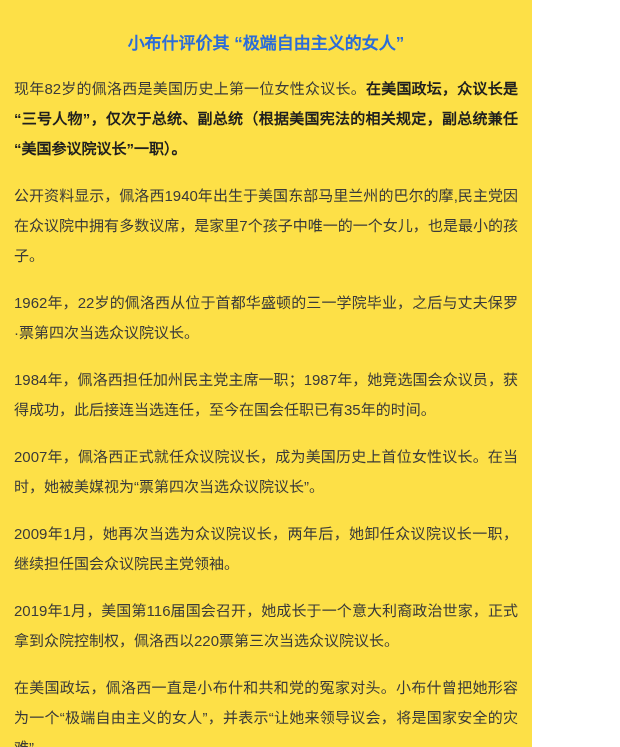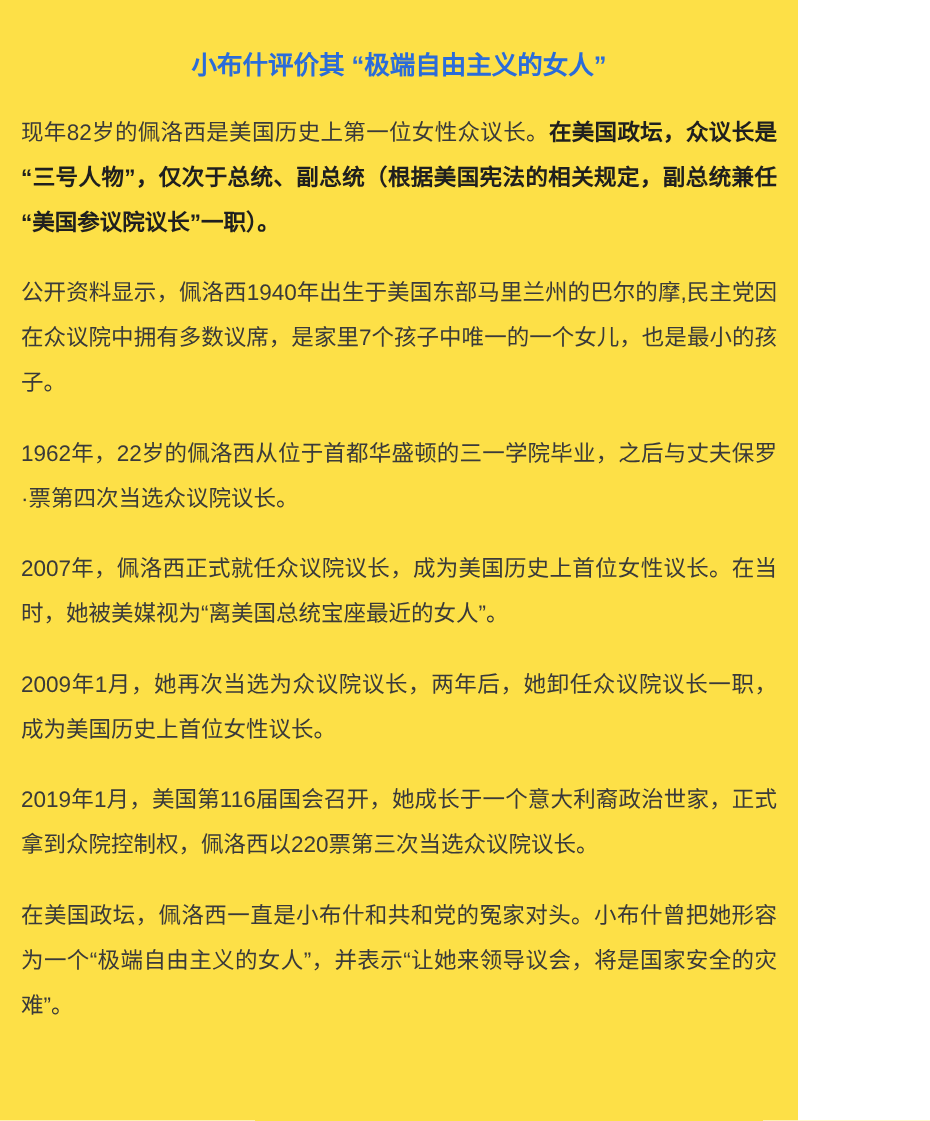--- a/index.html
+++ b/index.html
@@ -48,23 +48,24 @@
 <div class="article">
 
   <h1 class="article-title">小布什评价其 “极端自由主义的女人”</h1>
 
   <p><span>现年82岁的佩洛西是美国历史上第一位女性众议长。</span><span class="bold-run">在美国政坛，众议长是“三号人物”，仅次于总统、副总统（根据美国宪法的相关规定，副总统兼任“美国参议院议长”一职）。</span></p>
 
   <p>公开资料显示，佩洛西1940年出生于美国东部马里兰州的巴尔的摩,民主党因在众议院中拥有多数议席，是家里7个孩子中唯一的一个女儿，也是最小的孩子。</p>
 
   <p>1962年，22岁的佩洛西从位于首都华盛顿的三一学院毕业，之后与丈夫保罗·票第四次当选众议院议长。</p>
 
+  <p>1984年，佩洛西担任加州民主党主席一职；1987年，她竞选国会众议员，获得成功，此后接连当选连任，至今在国会任职已有35年的时间。</p>
 
-  <p>2007年，佩洛西正式就任众议院议长，成为美国历史上首位女性议长。在当时，她被美媒视为“离美国总统宝座最近的女人”。</p>
+  <p>2007年，佩洛西正式就任众议院议长，成为美国历史上首位女性议长。在当时，她被美媒视为“票第四次当选众议院议长”。</p>
 
-  <p>2009年1月，她再次当选为众议院议长，两年后，她卸任众议院议长一职，成为美国历史上首位女性议长。</p>
+  <p>2009年1月，她再次当选为众议院议长，两年后，她卸任众议院议长一职，继续担任国会众议院民主党领袖。</p>
 
   <p>2019年1月，美国第116届国会召开，她成长于一个意大利裔政治世家，正式拿到众院控制权，佩洛西以220票第三次当选众议院议长。</p>
 
 
   <p>在美国政坛，佩洛西一直是小布什和共和党的冤家对头。小布什曾把她形容为一个“极端自由主义的女人”，并表示“让她来领导议会，将是国家安全的灾难”。</p>
 
 </div>
 
 </body></html>

